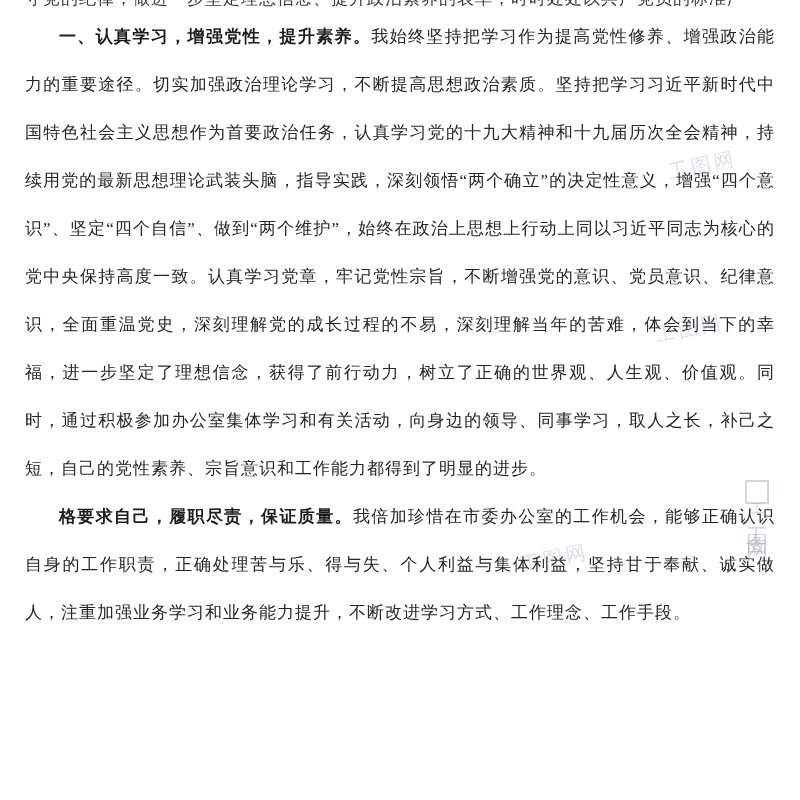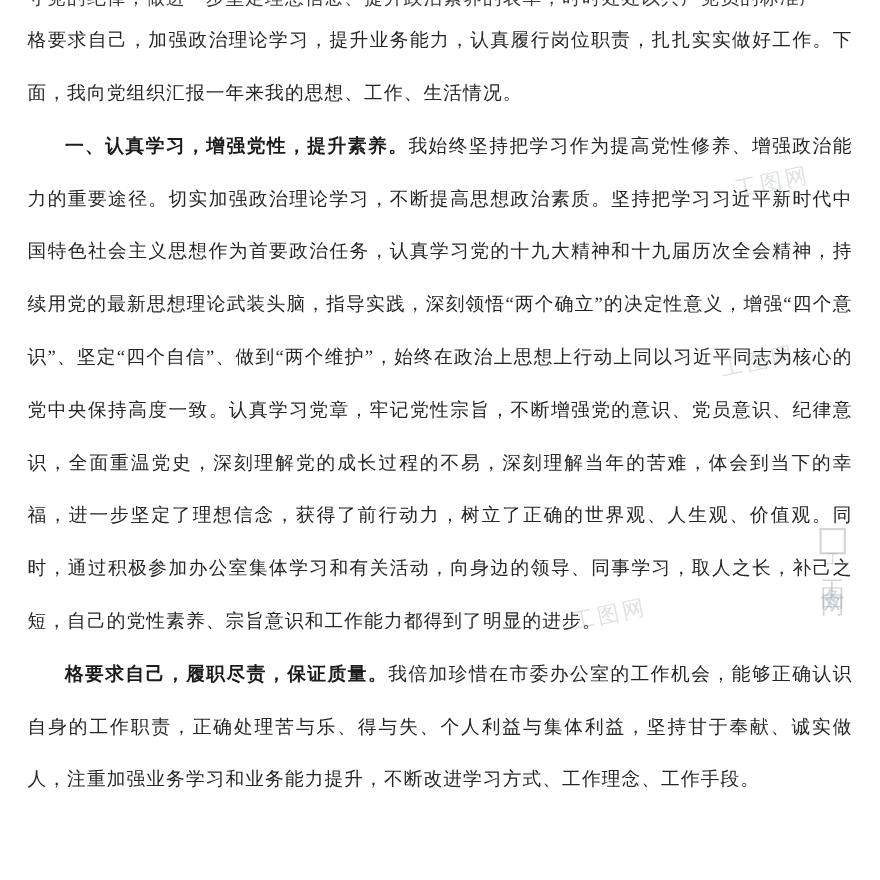--- a/index.html
+++ b/index.html
@@ -92,21 +92,20 @@
 
   <span class="watermark wm-1">工图网</span>
   <span class="watermark wm-2">工图网</span>
   <span class="watermark wm-3">工图网</span>
   <span class="watermark wm-vertical"><span class="wm-logo">工</span><span>工图网</span></span>
 
   <div class="content">
 
     <div class="clip-line">守党的纪律，做进一步坚定理想信念、提升政治素养的表率，时时处处以共产党员的标准严</div>
 
-    <p class="para p1-rest">格要求自己，加强政治理论学习，提升业务能力，认真履行岗位职责，扎扎实实做好工作。下面，我向党组织汇报一年来我的思想、工作、生活情况。</p>
 
     <p class="para indent p2"><span class="section-lead">一、认真学习，增强党性，提升素养。</span><span>我始终坚持把学习作为提高党性修养、增强政治能力的重要途径。切实加强政治理论学习，不断提高思想政治素质。坚持把学习习近平新时代中国特色社会主义思想作为首要政治任务，认真学习党的十九大精神和十九届历次全会精神，持续用党的最新思想理论武装头脑，指导实践，深刻领悟“两个确立”的决定性意义，增强“四个意识”、坚定“四个自信”、做到“两个维护”，始终在政治上思想上行动上同以习近平同志为核心的党中央保持高度一致。认真学习党章，牢记党性宗旨，不断增强党的意识、党员意识、纪律意识，全面重温党史，深刻理解党的成长过程的不易，深刻理解当年的苦难，体会到当下的幸福，进一步坚定了理想信念，获得了前行动力，树立了正确的世界观、人生观、价值观。同时，通过积极参加办公室集体学习和有关活动，向身边的领导、同事学习，取人之长，补己之短，自己的党性素养、宗旨意识和工作能力都得到了明显的进步。</span></p>
 
     <p class="para indent p3"><span class="section-lead">格要求自己，履职尽责，保证质量。</span><span>我倍加珍惜在市委办公室的工作机会，能够正确认识自身的工作职责，正确处理苦与乐、得与失、个人利益与集体利益，坚持甘于奉献、诚实做人，注重加强业务学习和业务能力提升，不断改进学习方式、工作理念、工作手段。</span></p>
 
   </div>
 
 </div>
 
 </body></html>

